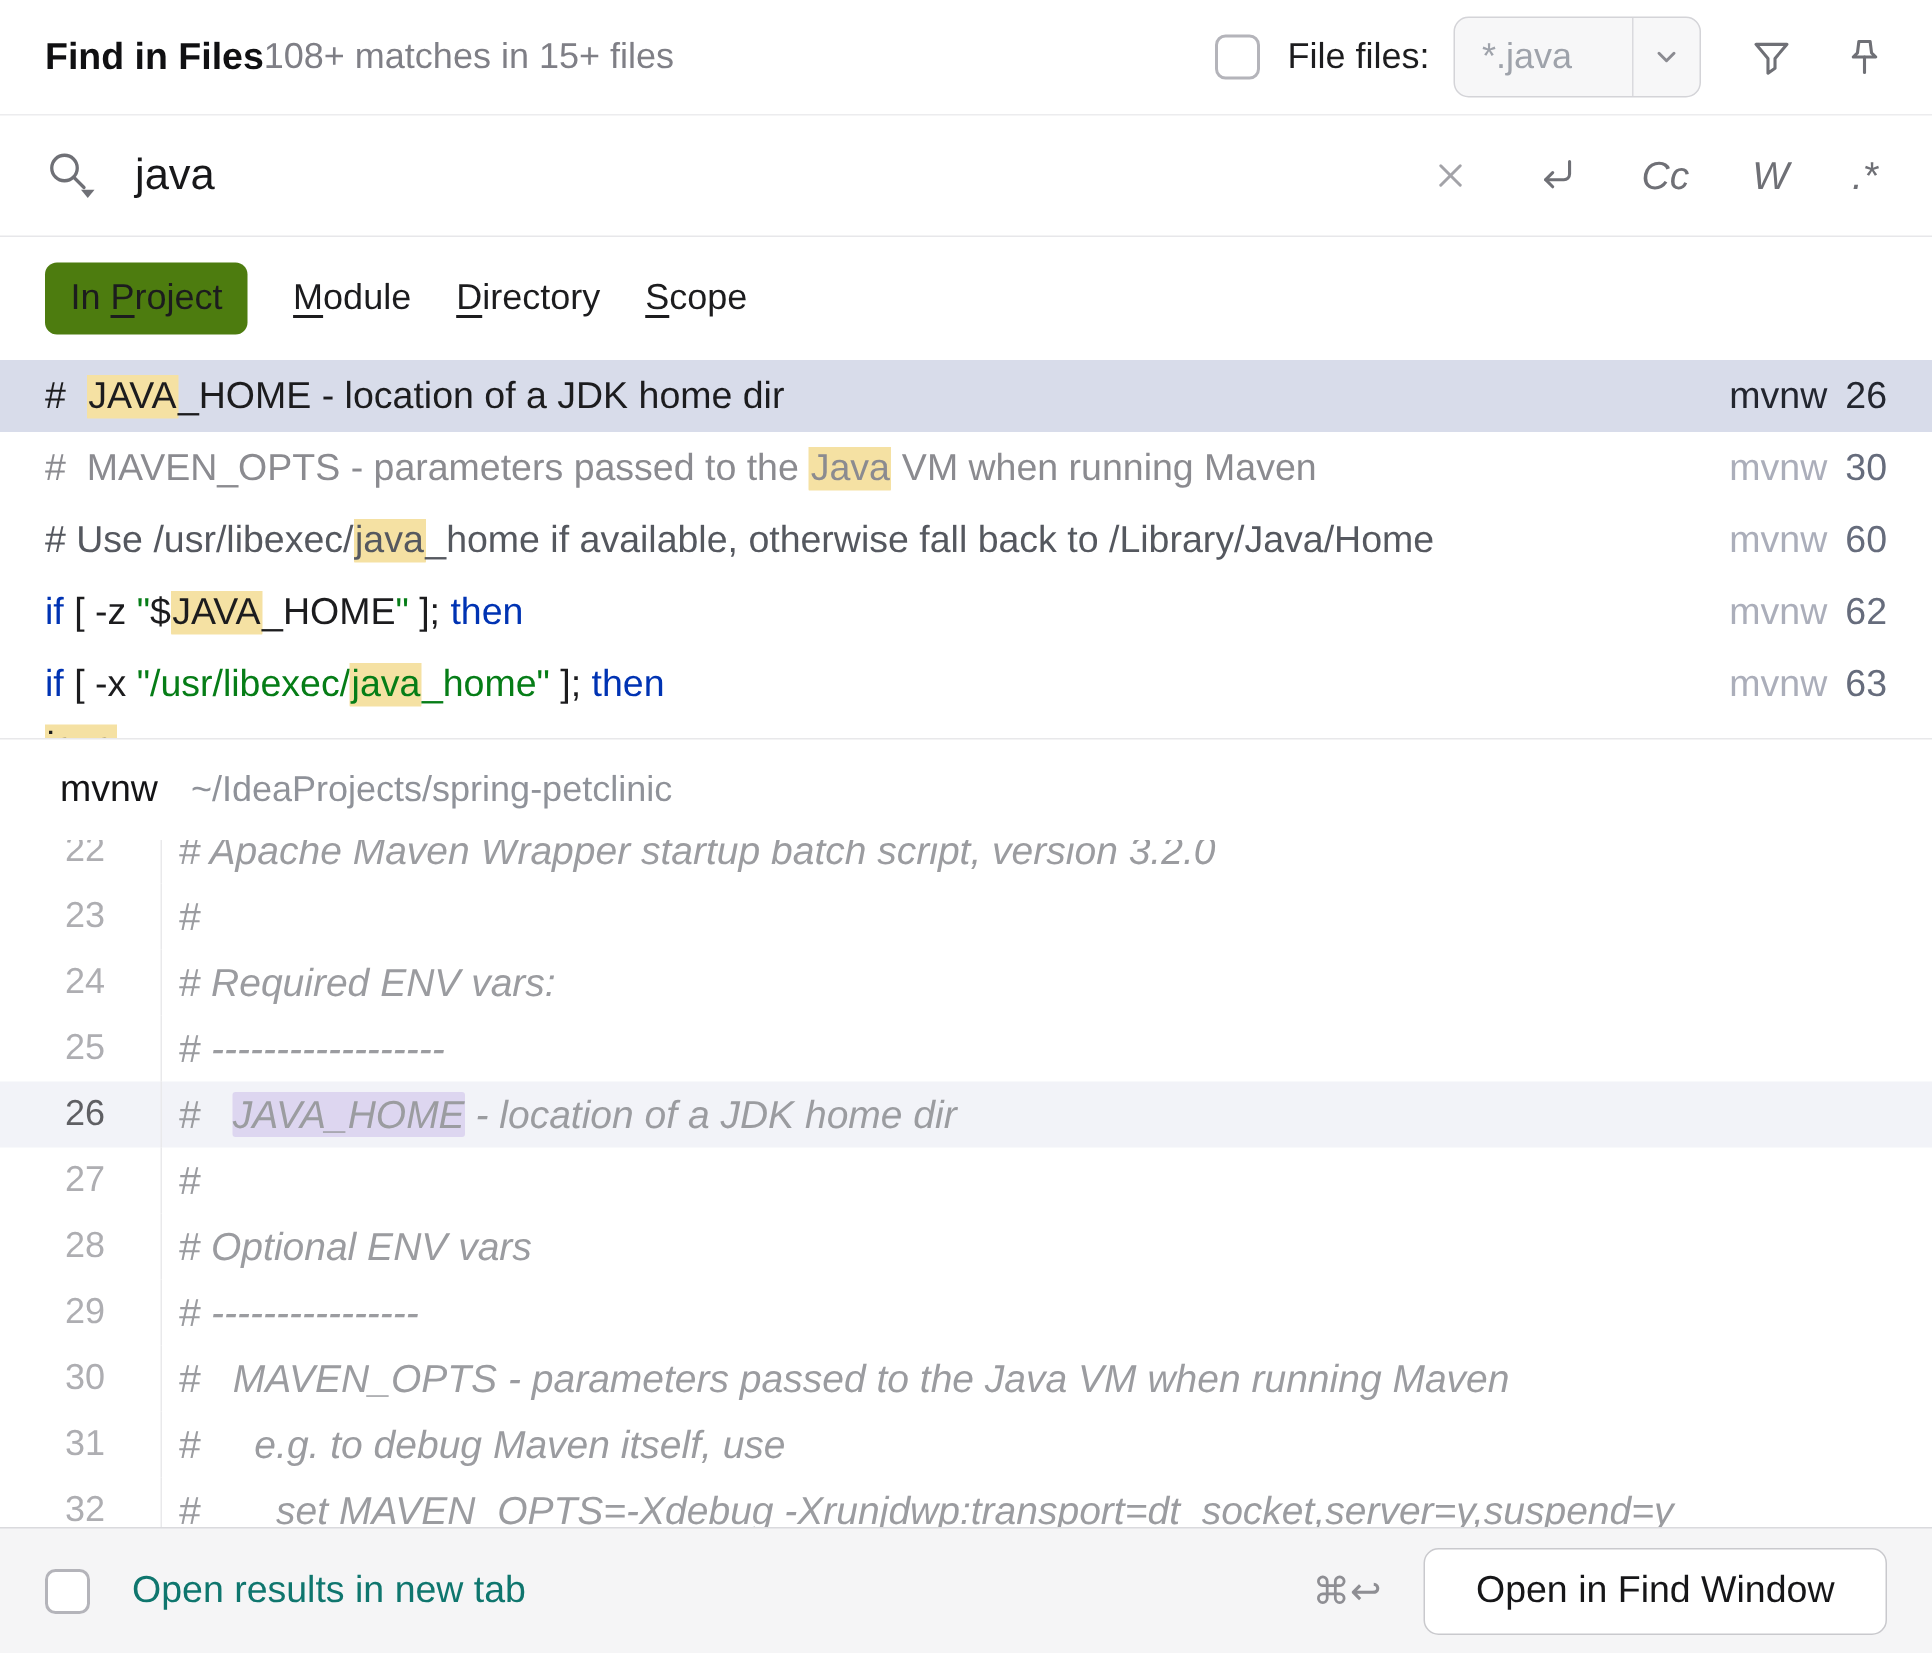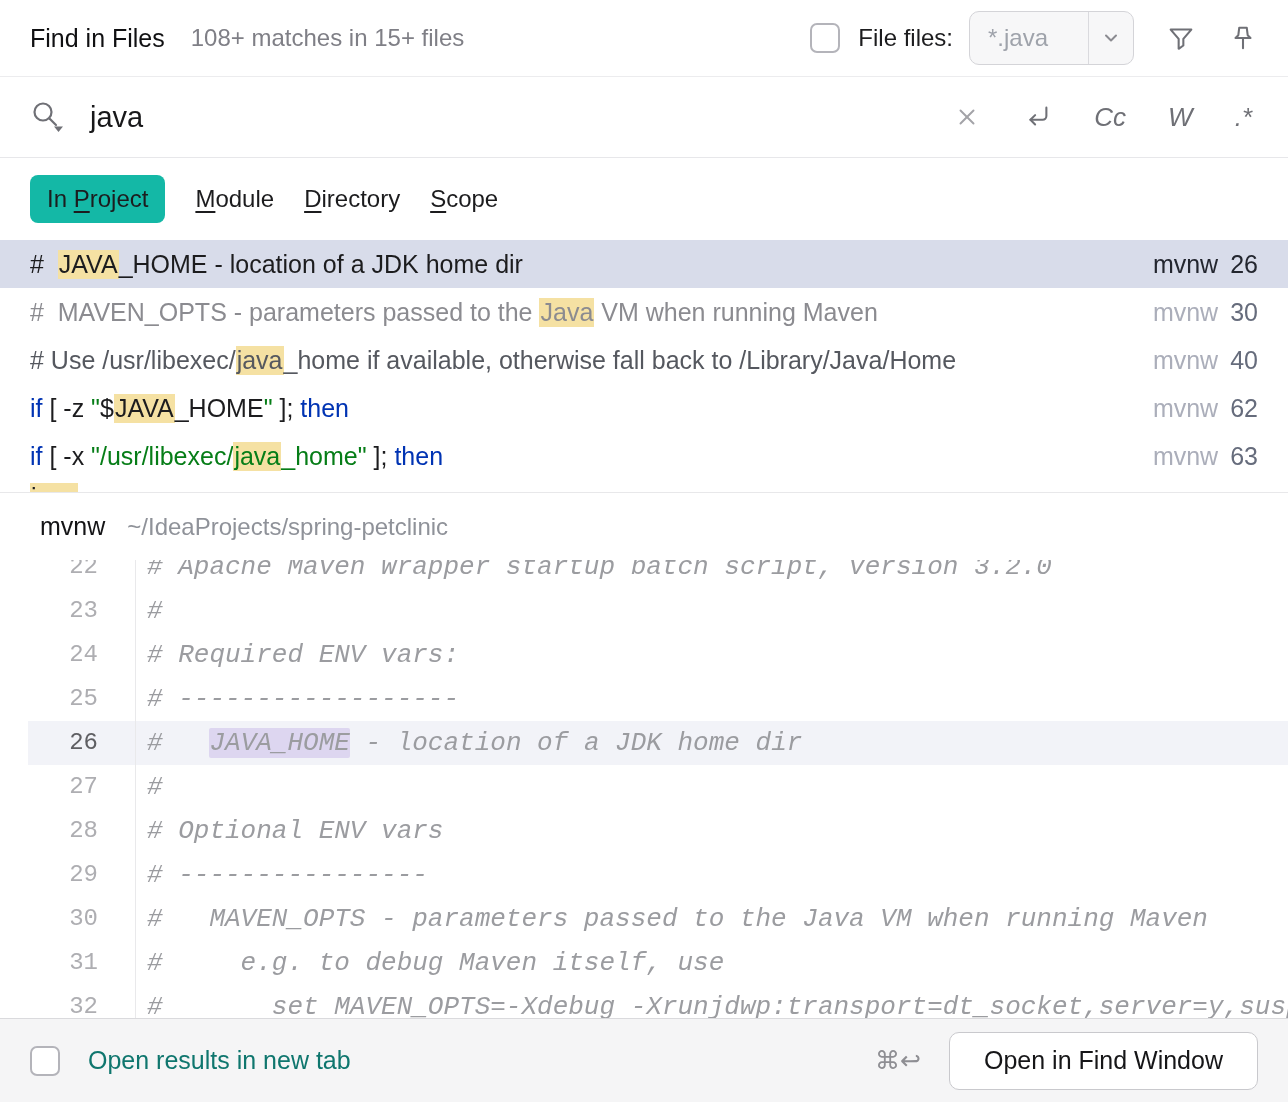--- a/index.html
+++ b/index.html
@@ -5,57 +5,57 @@
   html,body{margin:0;padding:0;background:#fff;}
   .app{
     width:1288px;height:1102px;
     font-family:"Liberation Sans",sans-serif;
     background:#fff;color:#1c1c1e;
     overflow:hidden;position:relative;
     display:flex;flex-direction:column;
   }
   
   .hdr{height:77px;flex:none;display:flex;align-items:center;padding:0 30px;box-sizing:border-box;border-bottom:1px solid #ececee;}
-  .hdr-title{font-size:25px;font-weight:400;color:#101012;}
-  .hdr-summary{font-size:24px;color:#7f7f86;margin-left:26px;}
+  .hdr-title{font-size:25px;font-weight:700;color:#101012;}
+  .hdr-summary{font-size:24px;color:#7f7f86;}
   .hdr-right{margin-left:auto;display:flex;align-items:center;}
   .chk{width:26px;height:26px;border:2px solid #b4b4ba;border-radius:7px;background:#fff;flex:none;}
   .fm-label{font-size:24px;color:#1d1d1f;margin:0 16px 0 18px;}
   .combo{display:flex;align-items:center;height:52px;border:1px solid #d4d4d8;border-radius:10px;background:#f7f7f8;overflow:hidden;justify-content:space-between;}
   .combo-value{font-size:24px;color:#9fa3ab;padding:0 18px;min-width:82px;}
   .combo-sep{width:1px;align-self:stretch;background:#dadade;}
   .combo-btn{width:44px;height:100%;display:flex;align-items:center;justify-content:center;}
   .ic{display:block;}
   .icon-btn{margin-left:32px;display:flex;align-items:center;justify-content:center;}
   
   .search-row{height:81px;flex:none;display:flex;align-items:center;padding:0 36px 0 30px;box-sizing:border-box;border-bottom:1px solid #e7e7ea;}
   .query{font-size:29px;color:#18181a;margin-left:24px;}
   .search-actions{margin-left:auto;display:flex;align-items:center;gap:42px;}
   .toggle-txt{font-size:26px;color:#6f7076;font-style:italic;}
   
   .tabs-row{height:82px;flex:none;display:flex;align-items:center;gap:30px;padding:0 30px;box-sizing:border-box;font-size:24px;color:#1c1c1e;}
   .tab{padding:10px 0;cursor:default;}
-  .tab-selected{background:#14b8a6;border-radius:8px;padding:10px 17px;}
+  .tab-selected{background:#4d7c0f;border-radius:8px;padding:10px 17px;}
   .mnemonic{text-decoration:underline;text-underline-offset:4px;}
   
   .results{flex:none;border-bottom:1px solid #e8e8ea;}
   .result-row{height:48px;display:flex;align-items:center;padding:0 30px;box-sizing:border-box;font-size:25px;}
   .result-row.selected{background:#d8dcea;}
   .result-row.partial{height:12px;overflow:hidden;align-items:flex-start;padding-top:3px;}
   .result-text{white-space:pre;overflow:hidden;}
   .hl{background:#f5e1a3;border-radius:3px;padding:3px 1px;}
   .c-dark{color:#1c1c1e}.c-gray{color:#8b8b90}.c-gray2{color:#55585f}.c-kw{color:#0033b3}.c-str{color:#067d17}
   .result-loc{margin-left:auto;display:flex;gap:12px;font-size:25px;flex:none;padding-left:20px;}
   .loc-file{color:#abaeba}.loc-line{color:#666c7c}
   .selected .loc-file,.selected .loc-line{color:#23262f}
   
   .preview-header{height:67px;flex:none;display:flex;align-items:center;gap:22px;padding:0 40px;box-sizing:border-box;}
   .preview-file{font-size:25px;color:#141416;}
   .preview-path{font-size:24px;color:#8f9299;}
-  .editor{height:458px;flex:none;overflow:hidden;font-family:Liberation Mono, monospace;font-size:26px;padding-left:28px;}
+  .editor{height:458px;flex:none;overflow:hidden;font-family:Liberation Sans, sans-serif;font-size:26px;}
   .editor-inner{margin-top:-15px;}
   .eline{display:flex;height:44px;line-height:44px;white-space:pre;}
   .eline.current{background:#f2f3f8;}
   .gutter{width:108px;flex:none;box-sizing:border-box;padding-right:37px;text-align:right;border-right:1px solid #e9e9eb;color:#aeaeb2;font-size:24px;font-style:normal;}
   .eline.current .gutter{color:#5f5f63;}
   .code{padding-left:11px;color:#9b9ca0;font-style:italic;overflow:hidden;flex:1;}
   .sel{background:#ddd6f0;border-radius:2px;}
   
   .footer{height:84px;flex:none;margin-top:auto;background:#f5f5f6;border-top:1px solid #dadadd;display:flex;align-items:center;padding:0 30px;box-sizing:border-box;}
   .footer-label{font-size:25px;color:#0f766e;margin-left:28px;}
@@ -138,21 +138,21 @@
         <div class="result-text"><span class="c-gray">#  MAVEN_OPTS - parameters passed to the </span><span class="c-gray hl">Java</span><span class="c-gray"> VM when running Maven</span></div>
         <div class="result-loc">
           <span class="loc-file">mvnw</span>
           <span class="loc-line">30</span>
         </div>
       </div>
       <div class="result-row">
         <div class="result-text"><span class="c-gray2"># Use /usr/libexec/</span><span class="c-gray2 hl">java</span><span class="c-gray2">_home if available, otherwise fall back to /Library/Java/Home</span></div>
         <div class="result-loc">
           <span class="loc-file">mvnw</span>
-          <span class="loc-line">40</span>
+          <span class="loc-line">60</span>
         </div>
       </div>
       <div class="result-row">
         <div class="result-text"><span class="c-kw">if</span><span class="c-dark"> [ -z </span><span class="c-str">"</span><span class="c-dark">$</span><span class="c-dark hl">JAVA</span><span class="c-dark">_HOME</span><span class="c-str">"</span><span class="c-dark"> ]; </span><span class="c-kw">then</span></div>
         <div class="result-loc">
           <span class="loc-file">mvnw</span>
           <span class="loc-line">62</span>
         </div>
       </div>
       <div class="result-row">

